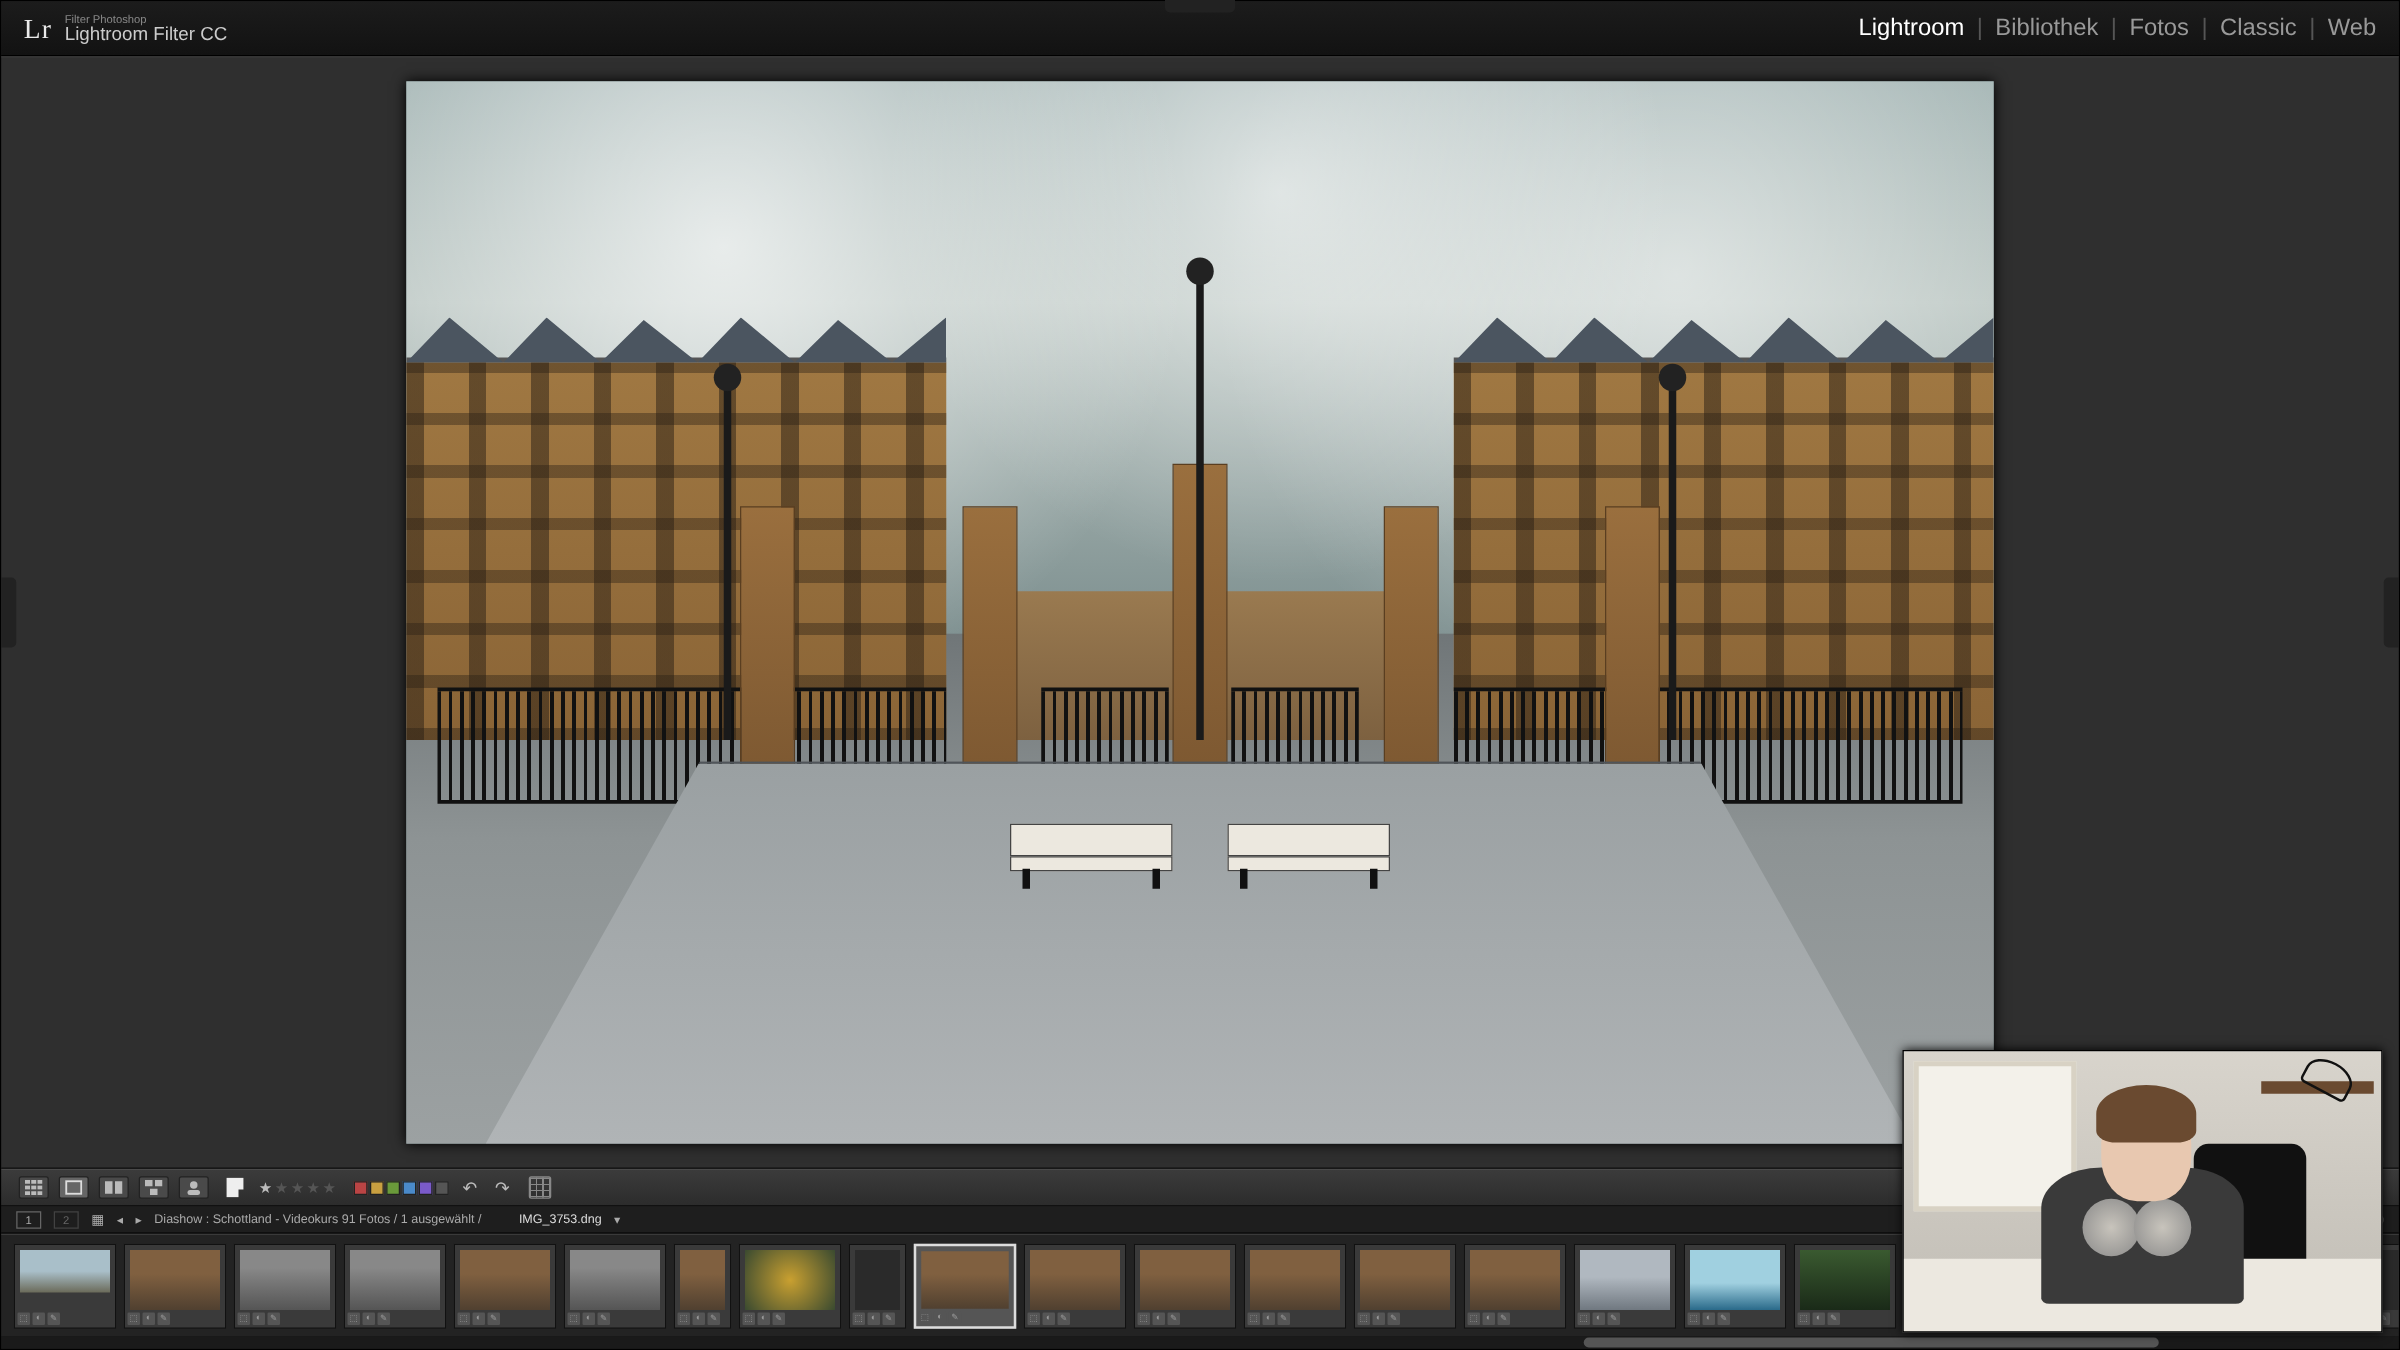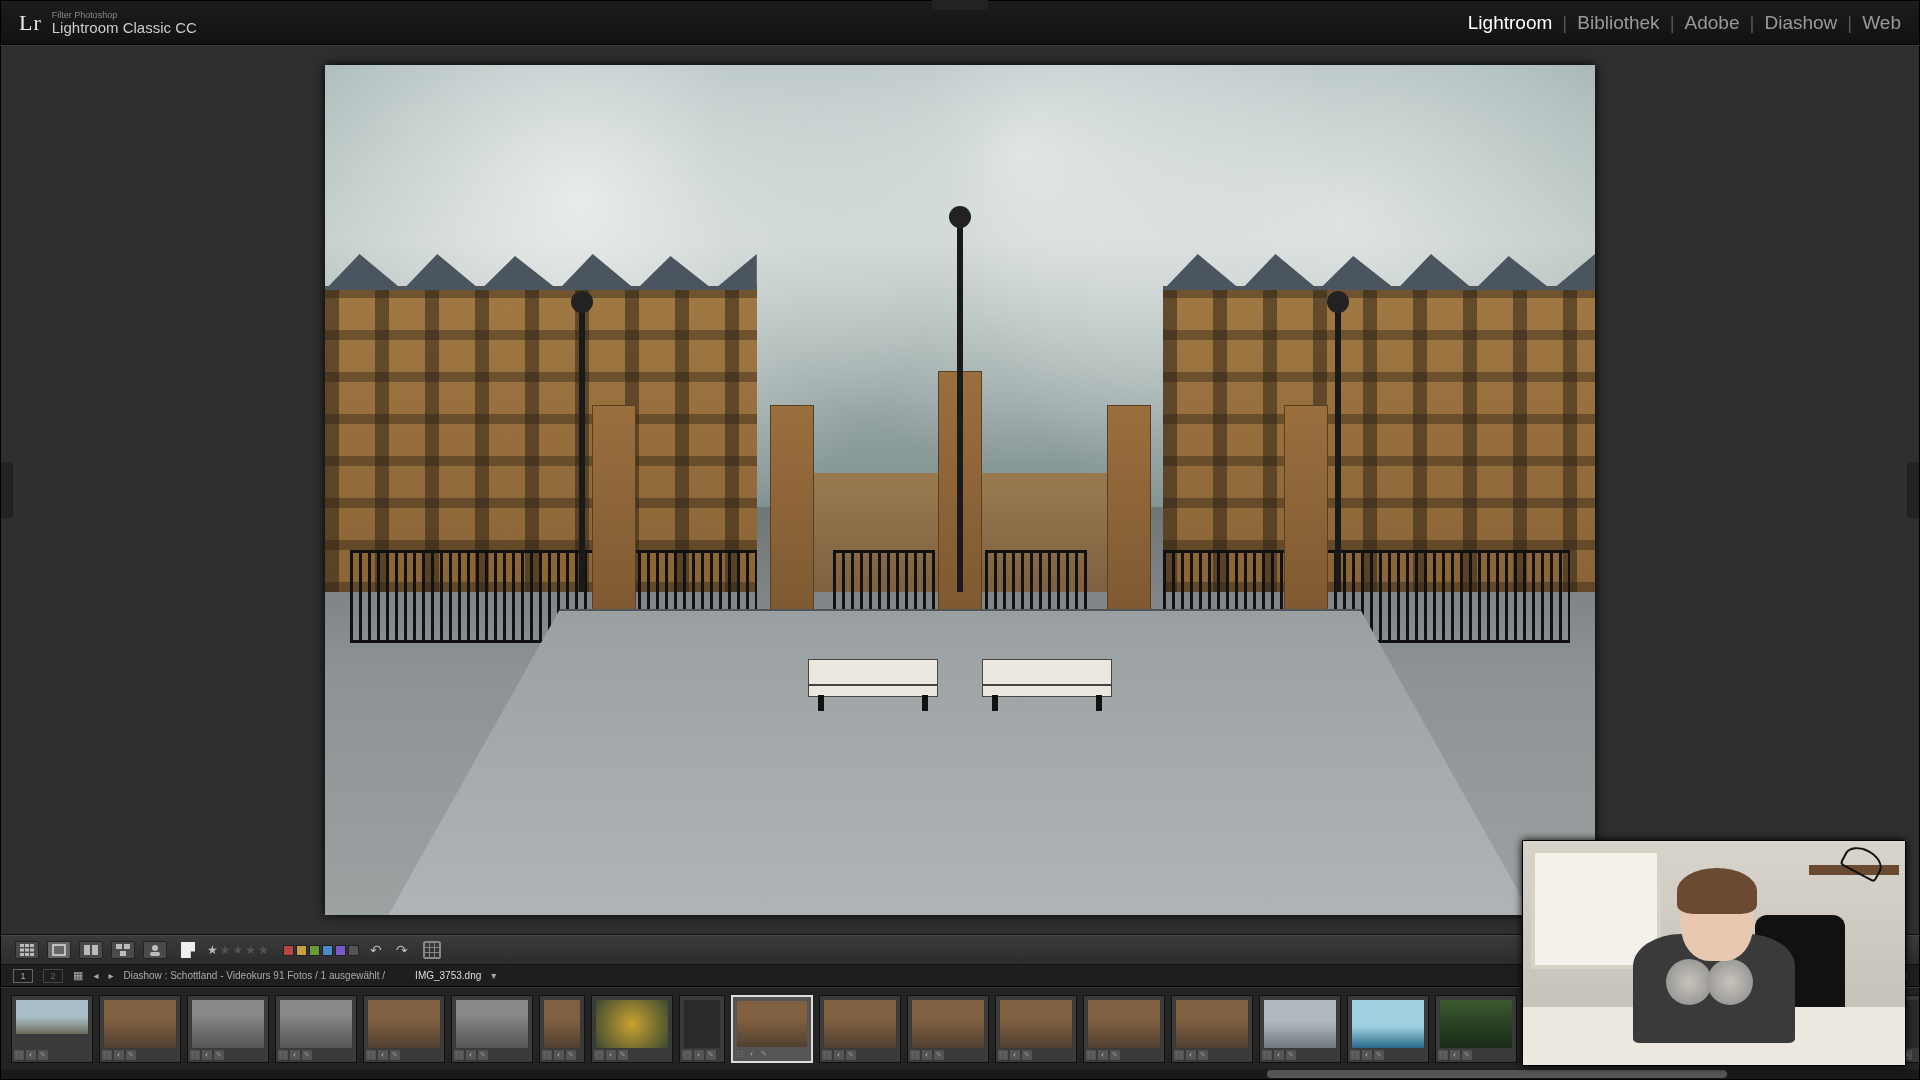--- a/index.html
+++ b/index.html
@@ -123,31 +123,31 @@
 <body>
 
 <div class="app">
   <div class="top-handle"></div>
 
   <div class="header">
     <div class="header-left">
       <div class="logo">Lr</div>
       <div class="logo-sub">
         <span class="small">Filter Photoshop</span>
-        <span class="big">Lightroom Classic CC</span>
+        <span class="big">Lightroom Filter CC</span>
       </div>
     </div>
     <div class="modules" id="modules">
         <span class="mod active">Lightroom</span>
         <span class="sep">|</span>
         <span class="mod">Bibliothek</span>
         <span class="sep">|</span>
-        <span class="mod">Adobe</span>
+        <span class="mod">Fotos</span>
         <span class="sep">|</span>
-        <span class="mod">Diashow</span>
+        <span class="mod">Classic</span>
         <span class="sep">|</span>
         <span class="mod">Web</span>
       </div>
   </div>
 
   <div class="viewer">
     <div class="side-handle left"></div>
     <div class="side-handle right"></div>
     <div class="photo">
       <div class="sky"></div>

